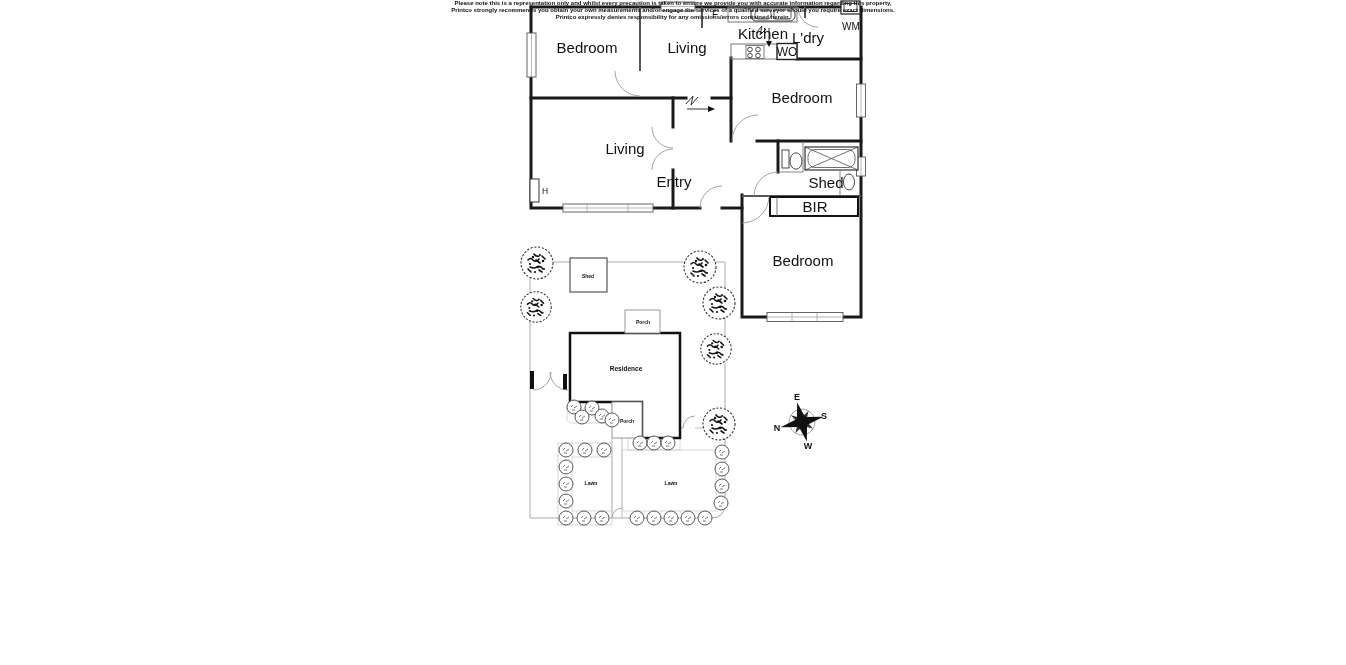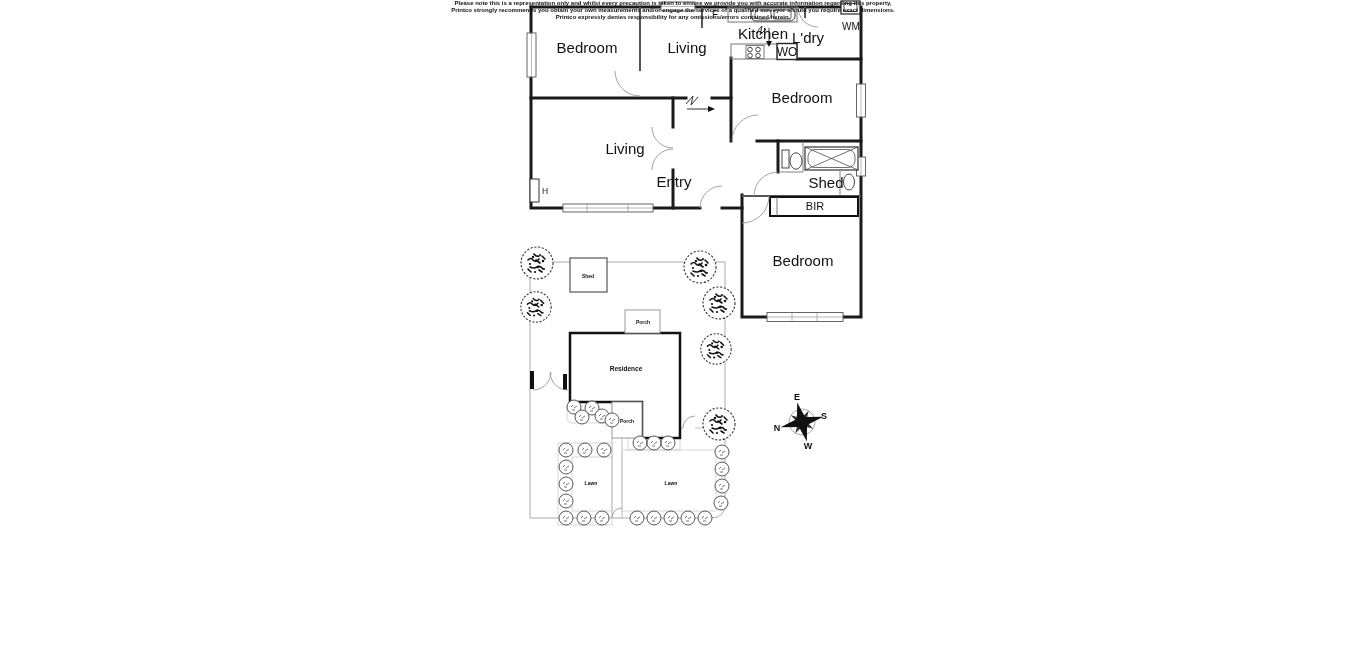--- a/index.html
+++ b/index.html
@@ -238,21 +238,21 @@
 <div class="lbl room" style="left:763px; top:33px">Kitchen</div>
 <div class="lbl" style="left:715px; top:15px; font-size:10px">F</div>
 <div class="lbl room" style="left:808px; top:37px">L'dry</div>
 <div class="lbl small" style="left:851px; top:27px; font-size:10px">WM</div>
 <div class="lbl" style="left:787px; top:52px; font-size:12px">WO</div>
 <div class="lbl room" style="left:802px; top:97px">Bedroom</div>
 <div class="lbl room" style="left:625px; top:148px">Living</div>
 <div class="lbl small" style="left:545px; top:191px">H</div>
 <div class="lbl room" style="left:674px; top:181px">Entry</div>
 <div class="lbl room" style="left:826px; top:182px">Shed</div>
-<div class="lbl" style="left:815px; top:206px; font-size:11px">BIR</div>
+<div class="lbl" style="left:815px; top:206px; font-size:15px">BIR</div>
 <div class="lbl room" style="left:803px; top:260px">Bedroom</div>
 
 <div class="lbl tiny-bold" style="left:588px; top:276px; font-size:5px">Shed</div>
 <div class="lbl tiny-bold" style="left:643px; top:322px; font-size:5px">Porch</div>
 <div class="lbl tiny-bold" style="left:626px; top:369px; font-size:6.5px">Residence</div>
 <div class="lbl tiny-bold" style="left:627px; top:421px; font-size:5px">Porch</div>
 <div class="lbl tiny-bold" style="left:591px; top:483px; font-size:5px">Lawn</div>
 <div class="lbl tiny-bold" style="left:671px; top:483px; font-size:5px">Lawn</div>
 
 <div class="lbl compass-letter" style="left:797px; top:397px">E</div>

